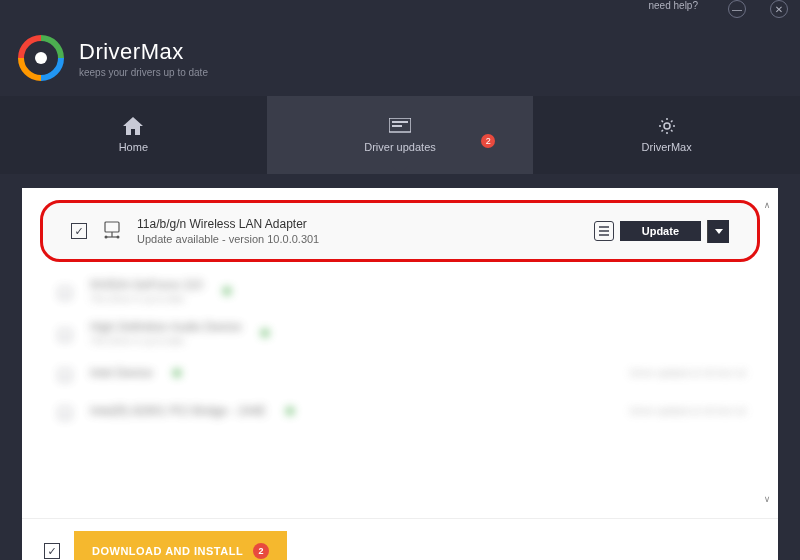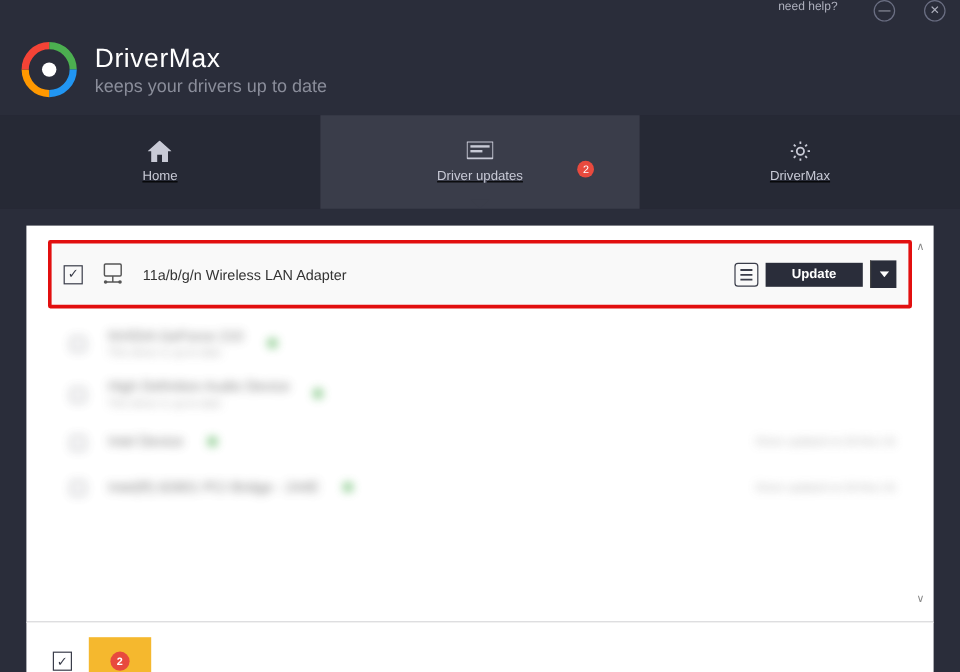--- a/index.html
+++ b/index.html
@@ -6,36 +6,36 @@
 body { width: 800px; height: 560px; background: #2a2d3a; overflow: hidden; position: relative; }
 
 .topbar { height: 28px; display: flex; justify-content: flex-end; align-items: flex-start; padding: 0 12px; gap: 24px; }
 .help-link { color: #aeb0bd; font-size: 10px; text-decoration: none; margin-right: 6px; }
 .winbtn { width: 18px; height: 18px; border: 1px solid #6b6f83; border-radius: 50%; display: flex; align-items: center; justify-content: center; color: #aeb0bd; font-size: 10px; cursor: pointer; }
 
 .brand { display: flex; align-items: center; gap: 14px; padding: 6px 17px 14px; }
 .logo { width: 48px; height: 48px; position: relative; }
 .logo svg { width: 100%; height: 100%; }
 .brand-text .title { color: #fff; font-size: 22px; font-weight: 400; letter-spacing: 0.5px; }
-.brand-text .subtitle { color: #8a8d9a; font-size: 15px; margin-top: 2px; }
+.brand-text .subtitle { color: #8a8d9a; font-size: 10px; margin-top: 2px; }
 
-.navbar { display: flex; background: #262935; height: 78px; text-decoration: underline; }
+.navbar { display: flex; background: #262935; height: 78px; }
 .navitem { flex: 1; display: flex; flex-direction: column; align-items: center; justify-content: center; gap: 6px; color: #c8cad6; font-size: 11px; cursor: pointer; position: relative; }
 .navitem.active { background: #3a3d4a; }
 .navitem.active::after { content: ""; position: absolute; bottom: -8px; left: 50%; transform: translateX(-50%); border: 8px solid transparent; border-top-color: #3a3d4a; }
 .navicon { width: 22px; height: 18px; display: flex; align-items: center; justify-content: center; }
 .badge { position: absolute; background: #e84a3e; color: #fff; border-radius: 50%; width: 14px; height: 14px; font-size: 9px; display: flex; align-items: center; justify-content: center; top: 38px; right: 38px; }
 
 .content { background: #fff; margin: 14px 22px 0; height: 330px; position: relative; padding: 12px 22px 0; }
 .scroll-area { position: absolute; right: 4px; top: 12px; bottom: 12px; width: 14px; }
 .scroll-up, .scroll-down { height: 12px; color: #888; font-size: 9px; text-align: center; }
 .scroll-down { position: absolute; bottom: 0; width: 100%; }
 
 .row { display: flex; align-items: center; padding: 10px 8px; gap: 14px; }
-.row.highlighted { border: 3px solid #e20f0f; border-radius: 2px; background: #f9f9f9; padding: 14px 10px; margin: 0 -4px 8px; }
+.row.highlighted { border: 3px solid #e20f0f; border-radius: 20px; background: #f9f9f9; padding: 14px 28px; margin: 0 -4px 8px; }
 .row.blurred { filter: blur(4px); opacity: 0.75; padding: 8px 10px; }
 .chk { width: 16px; height: 16px; border: 1.5px solid #3a3d4a; display: flex; align-items: center; justify-content: center; }
 .chk.checked::after { content: "✓"; font-size: 11px; color: #3a3d4a; }
 .dev-icon { width: 22px; height: 22px; display: flex; align-items: center; justify-content: center; color: #4a4d5a; }
 .dev-text .name { font-size: 12px; color: #333; }
 .dev-text .status { font-size: 11px; color: #666; margin-top: 2px; }
 .dev-text .name.blur { color: #555; font-weight: 500; }
 .dev-text .status.blur { font-size: 9px; color: #999; }
 .spacer { flex: 1; }
 .dot-green { width: 8px; height: 8px; background: #4caf50; border-radius: 50%; display: inline-block; margin-left: 6px; }
@@ -118,20 +118,21 @@
         <svg width="22" height="22" viewBox="0 0 22 22">
           <rect x="4" y="2" width="14" height="10" rx="1" fill="none" stroke="#555" stroke-width="1.2"></rect>
           <line x1="11" y1="12" x2="11" y2="17" stroke="#555" stroke-width="1.2"></line>
           <line x1="5" y1="17" x2="17" y2="17" stroke="#555" stroke-width="1.2"></line>
           <circle cx="5" cy="17" r="1.5" fill="#555"></circle>
           <circle cx="17" cy="17" r="1.5" fill="#555"></circle>
         </svg>
       </div>
     <div class="dev-text">
       <div class="name">11a/b/g/n Wireless LAN Adapter</div>
+      <div class="status">Update available - version 10.0.0.301</div>
     </div>
     <div class="spacer"></div>
     <div class="update-btn-group">
       <div class="list-icon">
           <svg width="12" height="12" viewBox="0 0 12 12">
             <line x1="1" y1="2" x2="11" y2="2" stroke="#3a3d4a" stroke-width="1.5"></line>
             <line x1="1" y1="6" x2="11" y2="6" stroke="#3a3d4a" stroke-width="1.5"></line>
             <line x1="1" y1="10" x2="11" y2="10" stroke="#3a3d4a" stroke-width="1.5"></line>
           </svg>
         </div>
@@ -178,15 +179,16 @@
       </div>
     <span class="dot-green"></span>
       <div class="spacer"></div>
     <div class="right-txt">Driver updated on 03-Nov-16</div>
   </div>
 </div>
 
 <div class="footer-row">
   <div class="chk checked"></div>
   <button class="dl-btn">
+    <span>DOWNLOAD AND INSTALL</span>
     <span class="dl-badge">2</span>
   </button>
 </div>
 
 </body></html>

